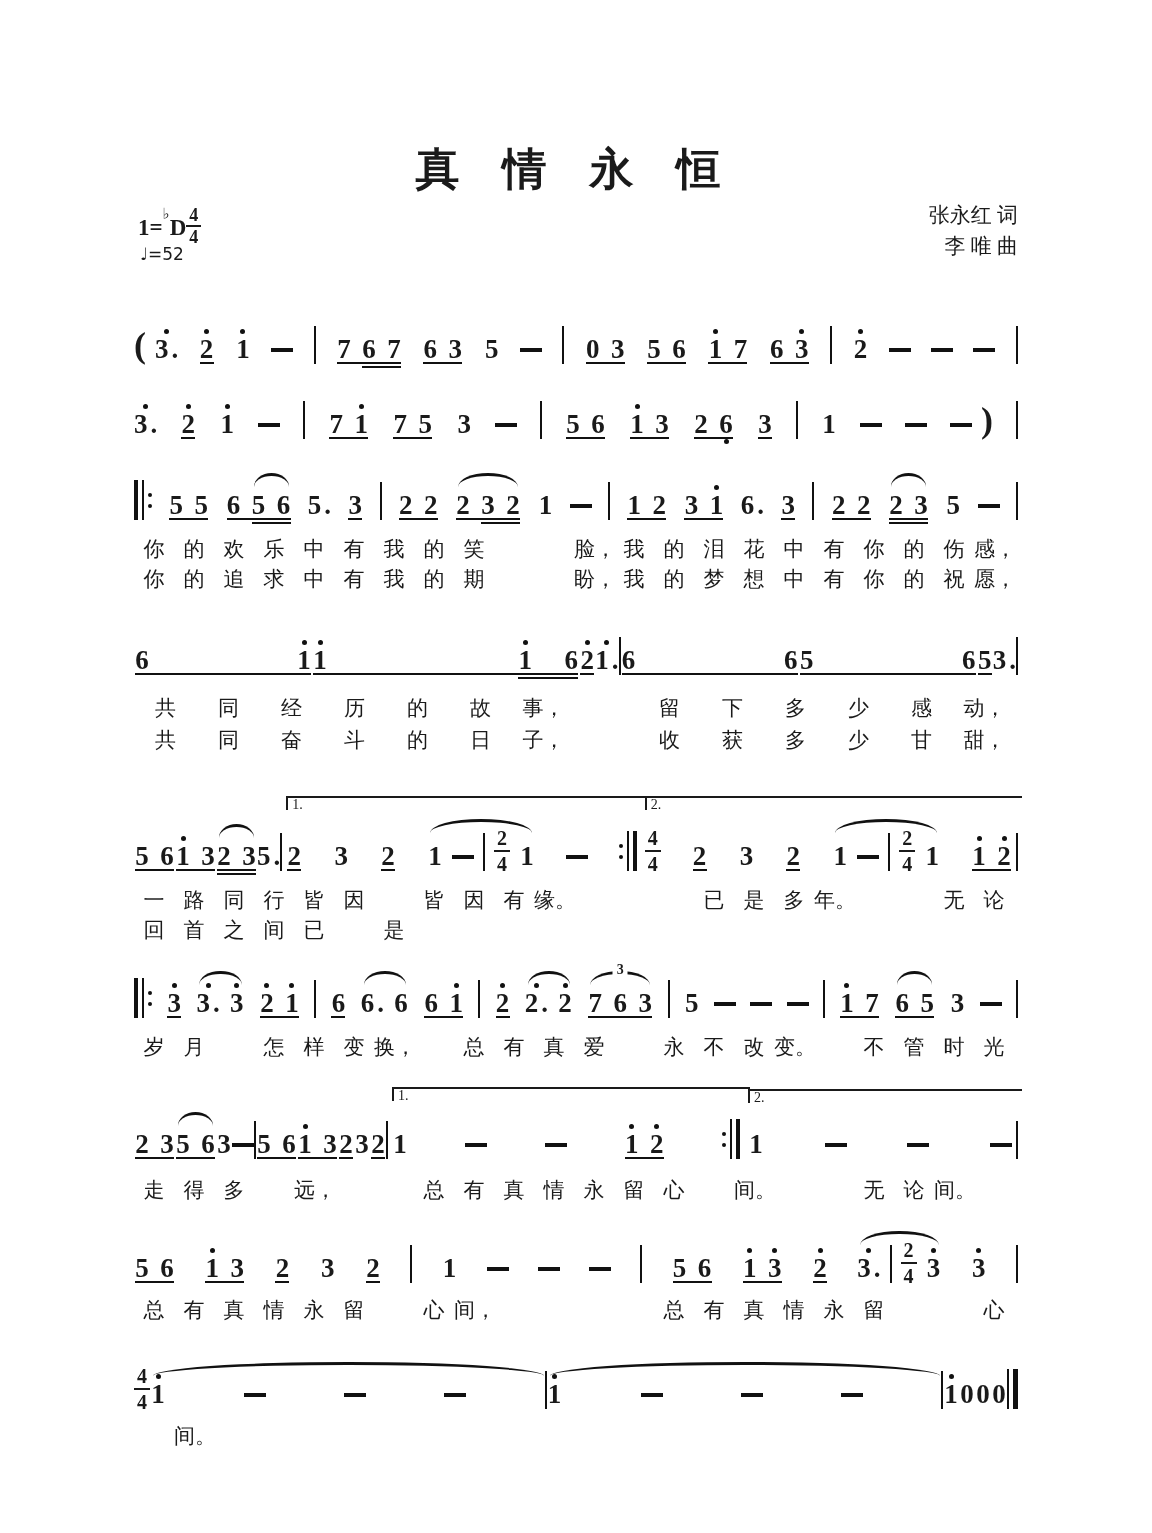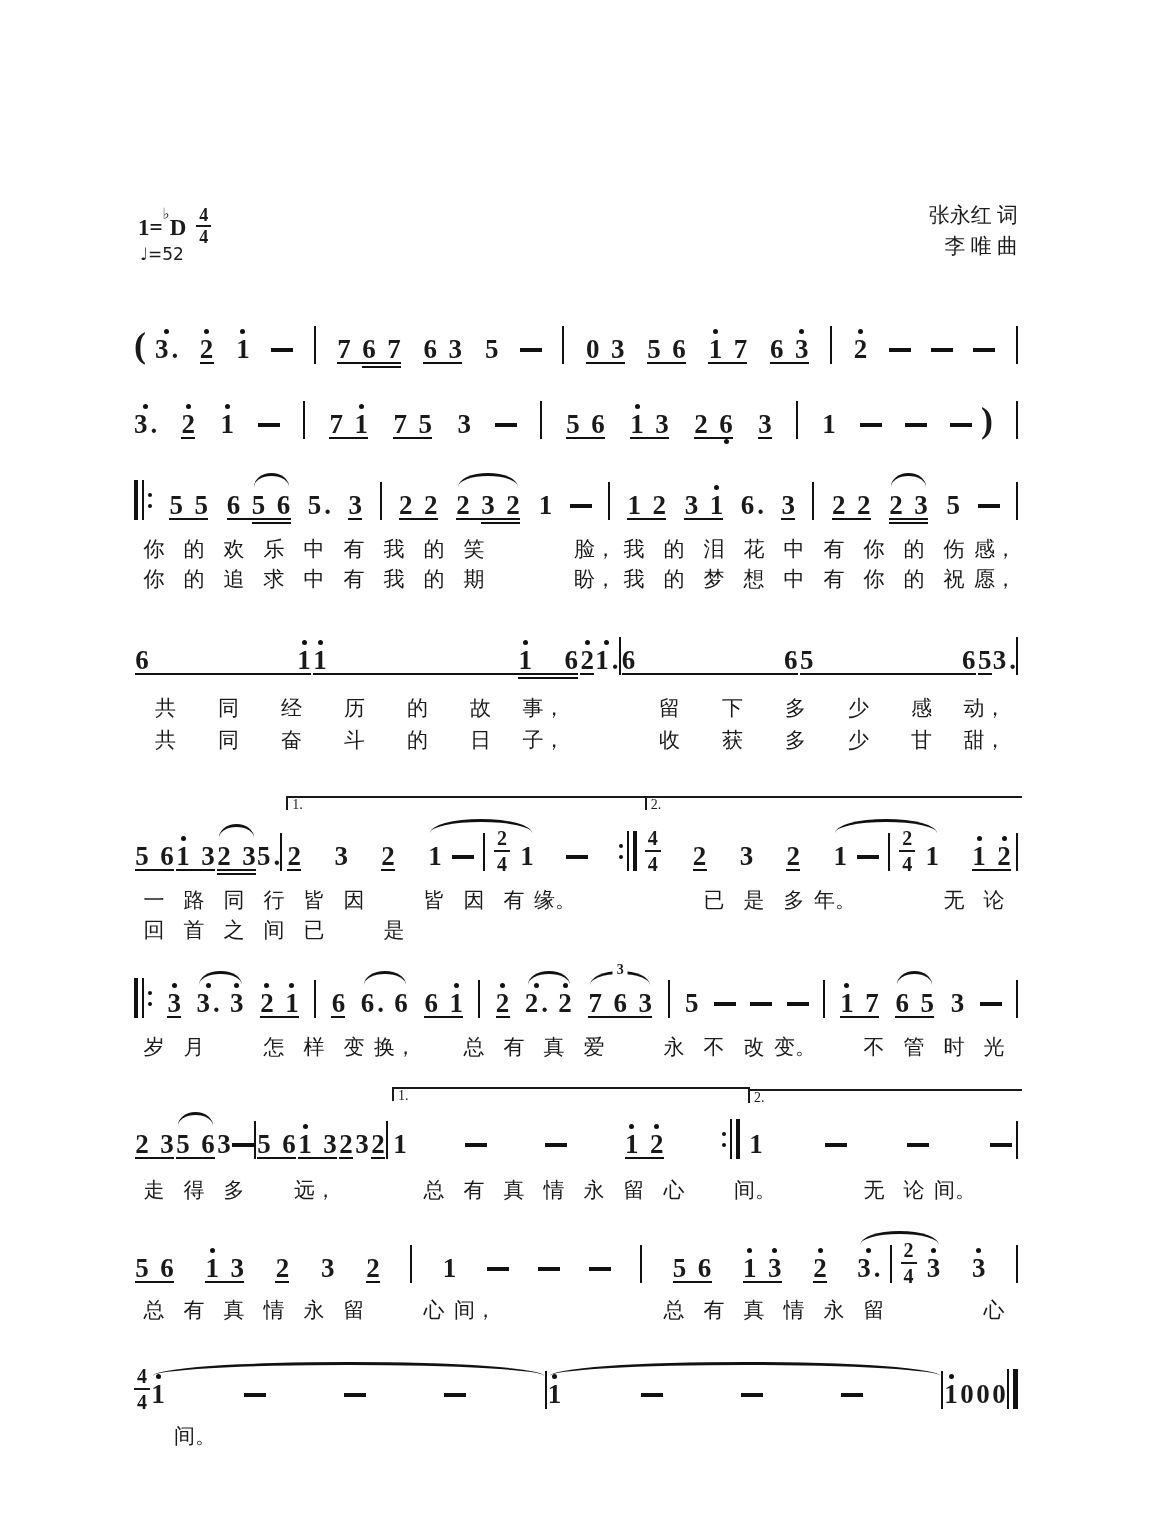--- a/index.html
+++ b/index.html
@@ -3,21 +3,21 @@
 <meta charset="utf-8">
 <style>
   html,body{margin:0;padding:0;background:#ffffff;}
   body{font-family:"Liberation Serif","DejaVu Serif",serif;color:#1a1a1a;width:1152px;}
   .page{width:1152px;min-height:1533px;background:#fff;overflow:hidden;}
   .sheet{width:884px;margin:0 auto;padding-top:140px;}
 
   
   .header{position:relative;height:150px;}
   .title{text-align:center;font-size:44px;font-weight:bold;letter-spacing:16px;white-space:pre;}
-  .keyblock{position:absolute;left:4px;top:66px;font-weight:bold;font-size:23px;display:flex;align-items:center;gap:10px;}
+  .keyblock{position:absolute;left:4px;top:66px;font-weight:bold;font-size:23px;display:flex;align-items:center;}
   .flat{font-family:"DejaVu Sans",sans-serif;font-size:15px;vertical-align:super;position:relative;top:-7px;}
   .hfrac{display:inline-flex;flex-direction:column;align-items:center;line-height:1;font-size:18px;font-weight:bold;}
   .hfrac .fn{border-bottom:2px solid #1a1a1a;padding:0 3px 1px;}
   .hfrac .fd{padding:1px 3px 0;}
   .tempo{position:absolute;left:6px;top:104px;font-size:17px;font-family:"DejaVu Sans",sans-serif;}
   .credits{position:absolute;right:0;top:60px;text-align:right;font-size:21px;line-height:31px;}
 
   
   .mline{display:flex;justify-content:space-between;align-items:flex-end;width:100%;}
   .note{display:flex;flex-direction:column;align-items:center;position:relative;min-width:16px;}
@@ -70,20 +70,21 @@
   #m8{margin-top:36px;} #l8{margin-top:8px;}
   #m9{margin-top:42px;} #l9{margin-top:8px;padding-bottom:40px;}
 </style>
 </head>
 <body>
 
 <div class="page">
   <div class="sheet">
 
     <div class="header">
+      <div class="title">真 情 永 恒</div>
       <div class="keyblock">
         <span><span>1=</span><span class="flat">♭</span><span>D</span></span>
         <span class="hfrac">
           <span class="fn">4</span>
           <span class="fd">4</span>
         </span>
       </div>
       <div class="tempo"><span>♩</span><span>=52</span></div>
       <div class="credits">
         <div>张永红 词</div>

